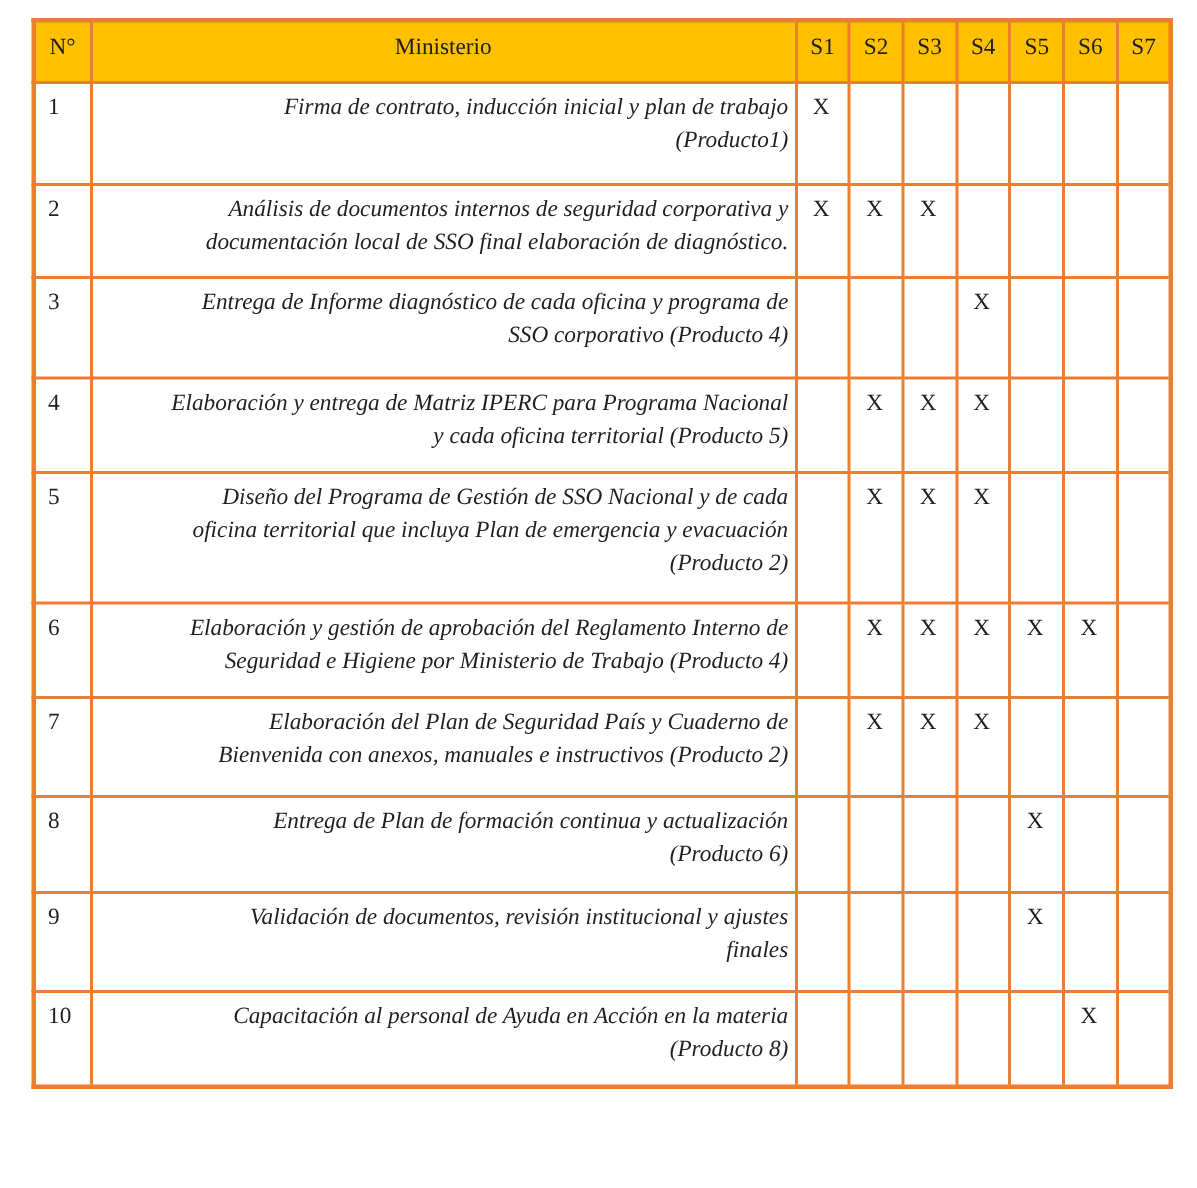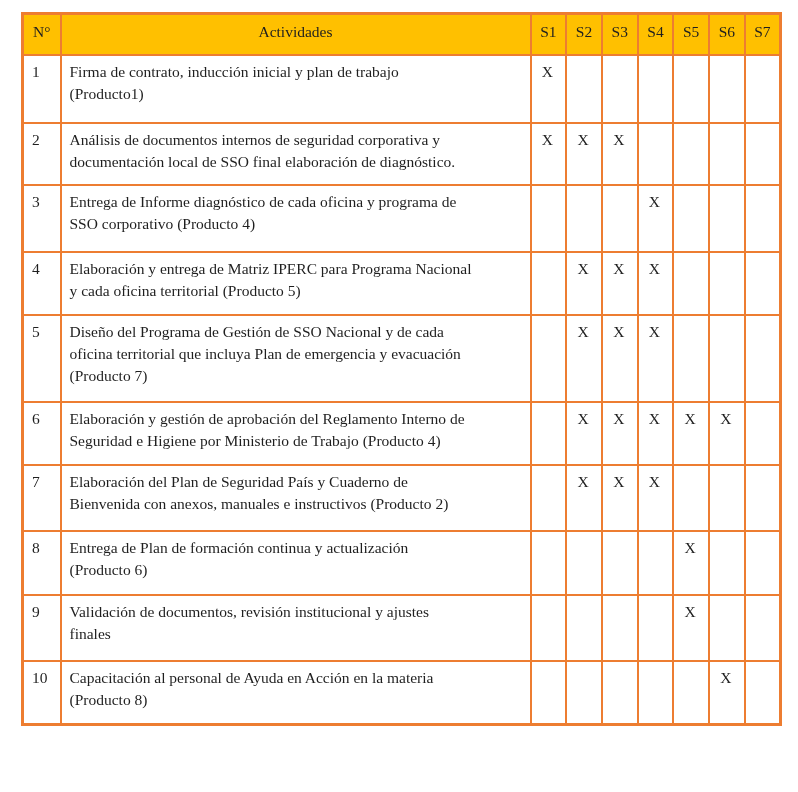--- a/index.html
+++ b/index.html
@@ -38,24 +38,25 @@
     background: var(--header-bg);
     text-align: center;
     padding-top: 6px;
     vertical-align: top;
   }
   td.num {
     text-align: left;
     padding: 5px 2px 0 8px;
   }
   td.activity {
-    text-align: left;
+    text-align: right;
     padding: 5px 4px 0 8px;
     white-space: pre-line;
     overflow: hidden;
+    font-style: italic;
   }
   td.week {
     text-align: center;
     padding: 5px 2px 0 0;
   }
   .underlined {
     border-bottom: 2px solid var(--underline-color);
     padding-bottom: 1px;
   }
 </style>
@@ -71,21 +72,21 @@
         <col>
         <col>
         <col>
         <col>
         <col>
         <col>
     </colgroup>
     <thead>
       <tr>
         <th>N°</th>
-        <th>Actividades</th>
+        <th>Ministerio</th>
 
       <th class="week">S1</th>
           <th class="week">S2</th>
           <th class="week">S3</th>
           <th class="week">S4</th>
           <th class="week">S5</th>
           <th class="week">S6</th>
           <th class="week">S7</th>
         </tr>
     </thead>
@@ -135,21 +136,21 @@
           <td class="week">X</td>
           <td class="week">X</td>
           <td class="week"></td>
           <td class="week"></td>
           <td class="week"></td>
         </tr>
         <tr style="height: 87px;">
           <td class="num">5</td>
           <td class="activity">Diseño del Programa de Gestión de SSO Nacional y de cada
 oficina territorial que incluya Plan de emergencia y evacuación
-(Producto 7)</td>
+(Producto 2)</td>
           <td class="week"></td>
           <td class="week">X</td>
           <td class="week">X</td>
           <td class="week">X</td>
           <td class="week"></td>
           <td class="week"></td>
           <td class="week"></td>
         </tr>
         <tr style="height: 63px;">
           <td class="num">6</td>

